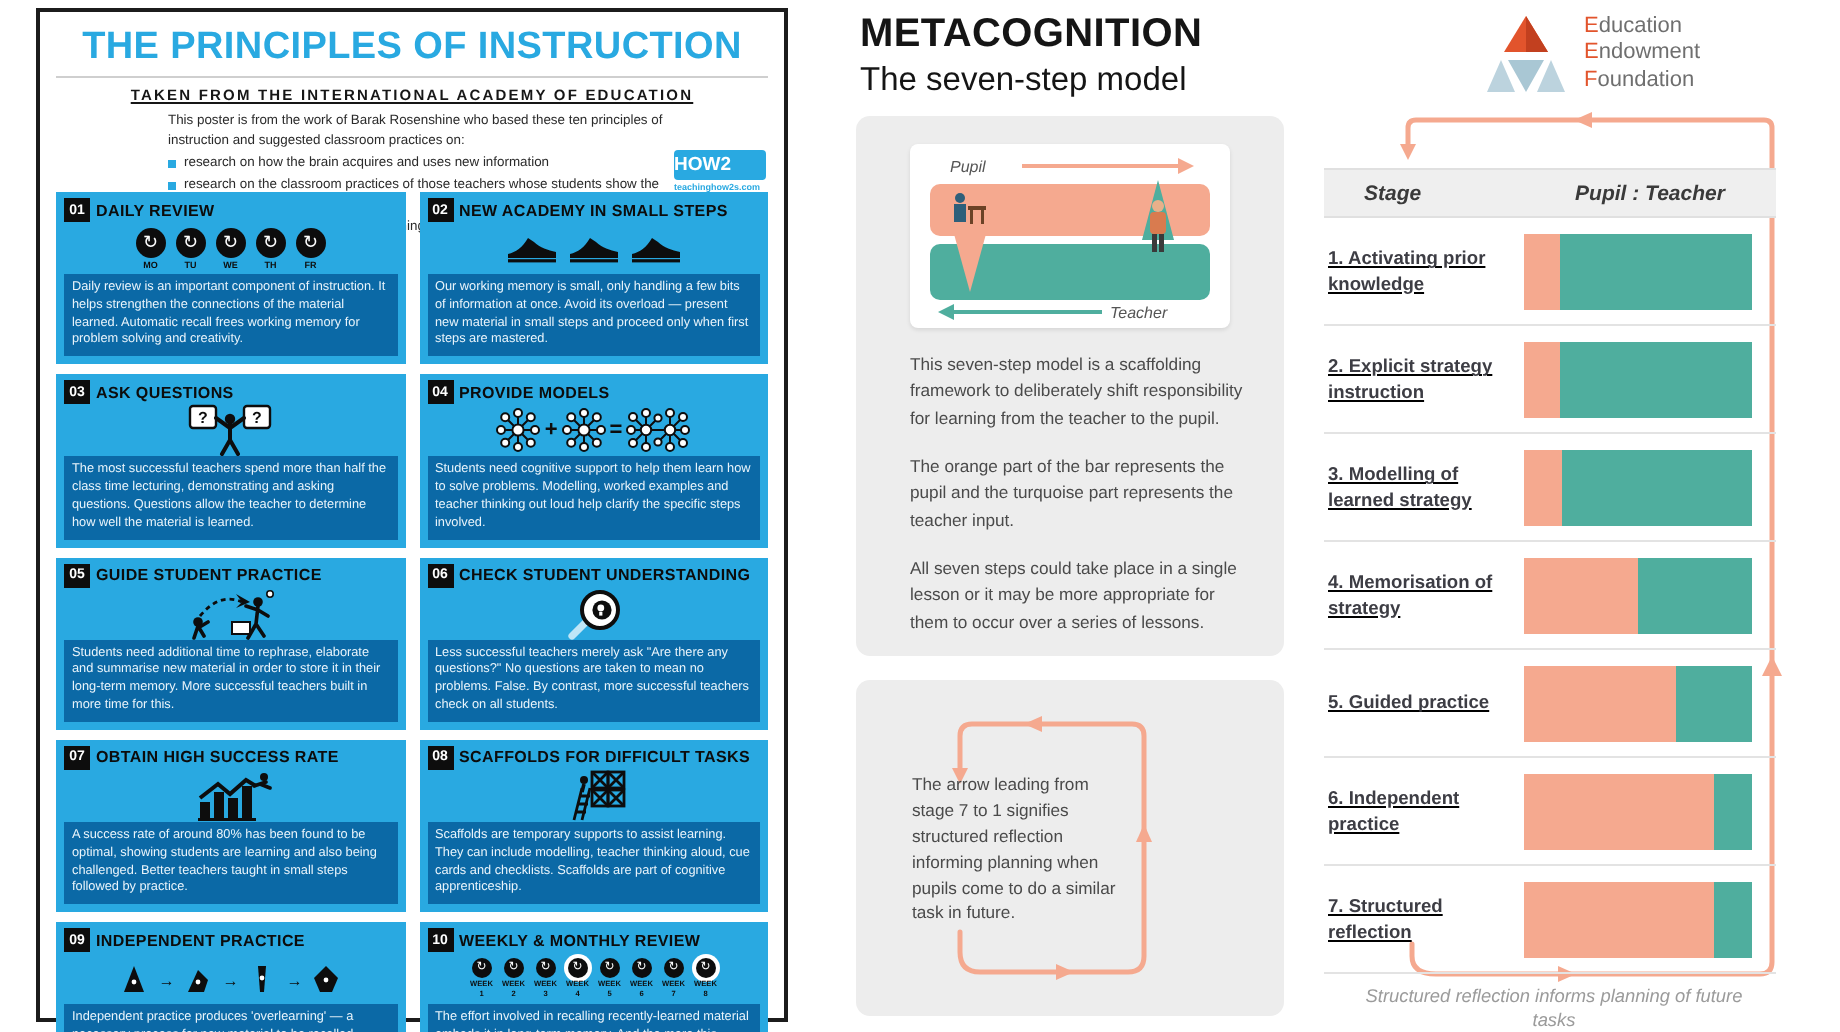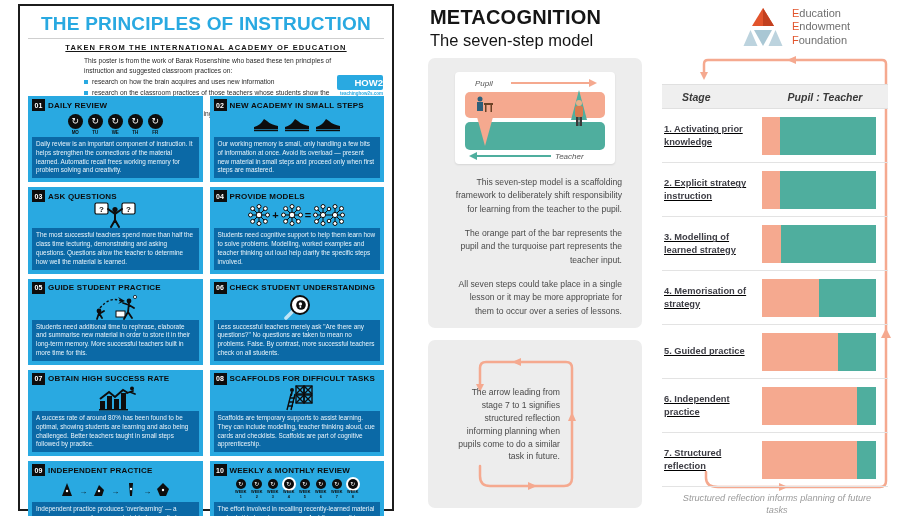--- a/index.html
+++ b/index.html
@@ -10,21 +10,21 @@
   .poster{position:absolute;left:18px;top:4px;width:376px;height:507px;background:#fff;
           border:2px solid #1c1c1c;box-sizing:border-box;}
   .poster-title{margin-top:7px;text-align:center;font-size:19px;font-weight:bold;color:#29A9E1;letter-spacing:0.2px;}
   .title-rule{height:1px;background:#CFCFCF;margin:3px 8px 4px;}
   .poster-sub{text-align:center;font-size:7.5px;font-weight:bold;color:#161616;letter-spacing:1.1px;text-decoration:underline;}
   .intro-wrap{margin:4px 46px 0 64px;}
   .intro{font-size:6.7px;color:#2a2a2a;line-height:1.45;width:252px;margin:0;}
   .bullets{margin:2px 0 0;padding:0;list-style:none;}
   .bullets li{font-size:6.7px;color:#2a2a2a;line-height:1.55;padding-left:8px;position:relative;}
   .bullets li::before{content:"";position:absolute;left:0;top:3px;width:4px;height:4px;background:#29A9E1;}
-  .how2{position:absolute;right:9px;top:69px;width:46px;text-align:right;}
+  .how2{position:absolute;right:9px;top:69px;width:46px;text-align:left;}
   .how2-box{background:#29A9E1;color:#fff;font-weight:bold;font-size:9.5px;padding:2px 0;border-radius:2px;}
   .how2-site{font-size:4.5px;color:#29A9E1;margin-top:1px;font-weight:bold;}
 
   .grid{position:absolute;left:8px;right:8px;top:90px;bottom:6px;display:grid;
         grid-template-columns:1fr 1fr;gap:5px 7px;}
   .ps{background:#29A9E1;padding:3px 4px 4px;display:flex;flex-direction:column;box-sizing:border-box;}
   .ps-head{display:flex;align-items:center;gap:3px;}
   .ps-num{background:#0d0d0d;color:#fff;width:13px;height:12px;display:flex;align-items:center;
           justify-content:center;font-size:7px;font-weight:bold;flex:none;}
   .ps-title{font-size:8px;font-weight:bold;color:#0c0c0c;letter-spacing:0.2px;}
@@ -42,21 +42,21 @@
        display:flex;align-items:center;justify-content:center;}
   .hd2::before{content:"↻";font-size:6px;line-height:1;}
   .wk.hl .hd2{box-shadow:0 0 0 2px #fff;}
   .wk .lbl{font-size:3.8px;font-weight:bold;color:#0d0d0d;text-align:center;width:14px;line-height:1.15;}
   .op{font-size:11px;font-weight:bold;color:#0d0d0d;}
   .pose-sep::before{content:"→";font-size:8px;font-weight:bold;color:#0d0d0d;}
 
   
   .m-title{position:absolute;left:430px;top:6px;font-size:20px;font-weight:bold;color:#151515;letter-spacing:0.2px;}
   .m-sub{position:absolute;left:430px;top:31px;font-size:16.5px;color:#151515;}
-  .card{position:absolute;background:#EDEDED;border-radius:7px;text-align:right;}
+  .card{position:absolute;background:#EDEDED;border-radius:7px;}
   .card1{left:428px;top:58px;width:214px;height:270px;}
   .card2{left:428px;top:340px;width:214px;height:168px;}
   .diagram-box{margin:14px auto 0;width:160px;height:92px;background:#fff;border-radius:4px;
                box-shadow:0 1px 2px rgba(0,0,0,0.10);display:block;}
   .m-paras{margin:12px 20px 0 27px;}
   .m-paras p{margin:0 0 11px;font-size:8.6px;line-height:1.55;color:#4A4A4A;}
   .loop-note{position:absolute;left:28px;top:46px;width:104px;font-size:8.6px;line-height:1.5;color:#4A4A4A;}
   .loop-svg{position:absolute;left:48px;top:16px;}
 
   

